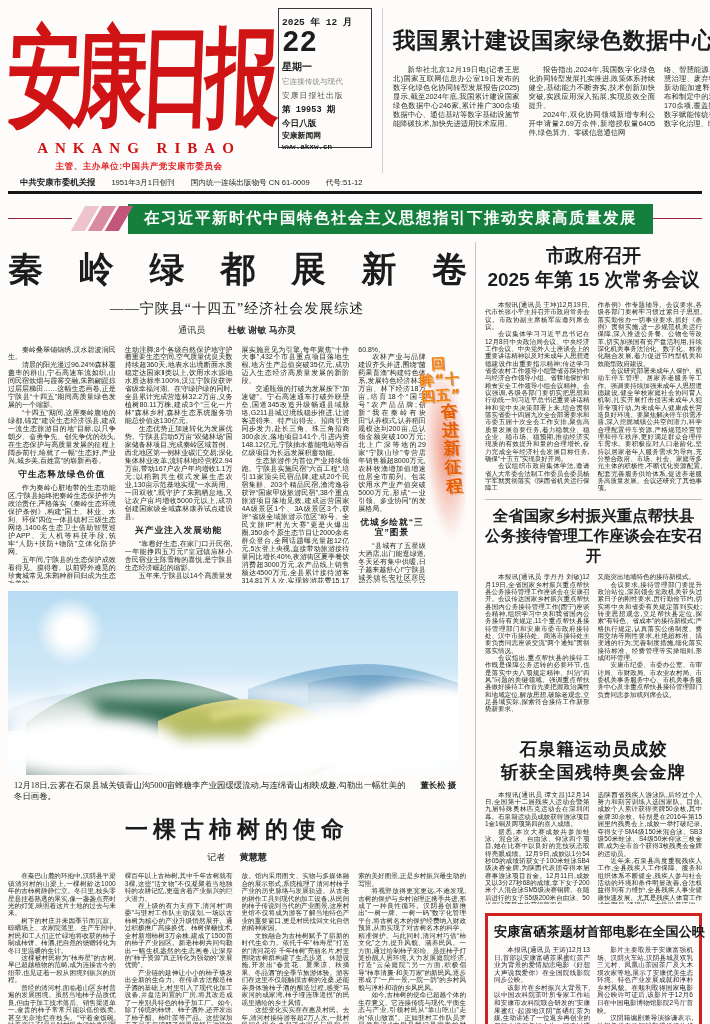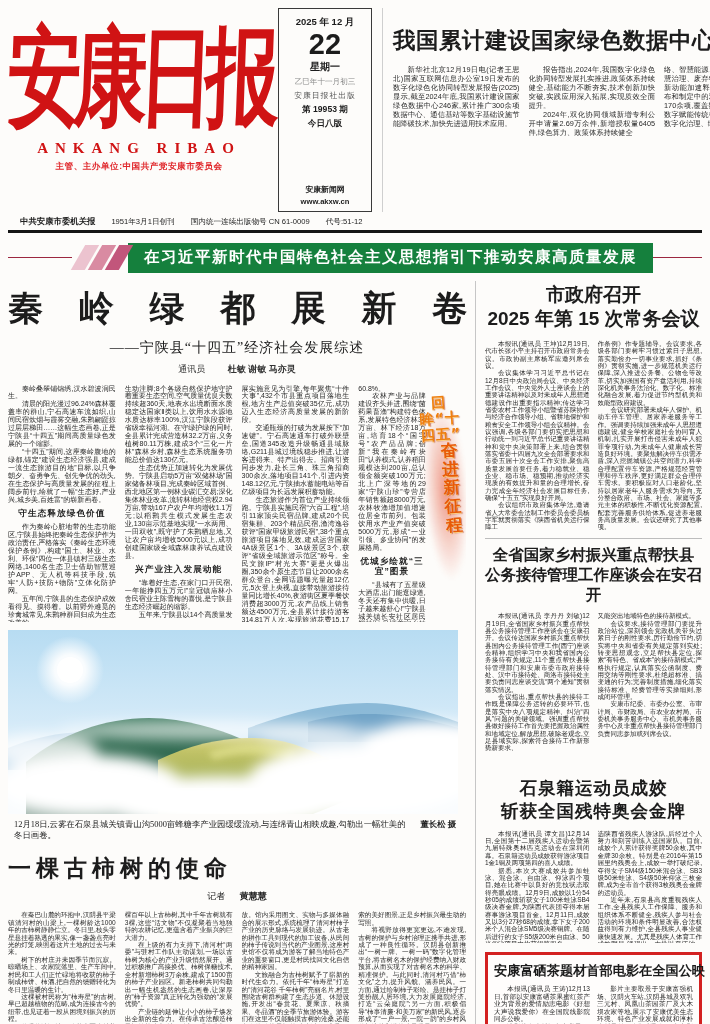--- a/index.html
+++ b/index.html
@@ -9,21 +9,21 @@
 
   
   .masthead{display:flex;align-items:stretch;}
   .logo-block{width:262px;flex:none;text-align:center;padding-top:2px;}
   .calligraphy{font-family:"DejaVu Serif","Liberation Serif",serif;font-weight:bold;color:#d01314;
     font-size:74px;line-height:1.0;letter-spacing:-8px;transform:scaleY(1.45) skewX(-3deg);transform-origin:center 40%;
     white-space:nowrap;margin-top:26px;}
   .pinyin{color:#d01314;font-family:"Liberation Serif",serif;font-weight:bold;font-size:15px;letter-spacing:7px;margin-top:30px;}
   .organizer{color:#e0272b;font-size:8.6px;font-weight:bold;margin-top:4px;letter-spacing:.5px;}
   .datebox{width:94px;flex:none;border:1.5px solid #3a3a3a;margin-left:8px;padding:7px 3px 5px;
-    display:flex;flex-direction:column;align-items:center;text-align:center;height:204px;}
+    display:flex;flex-direction:column;align-items:flex-start;text-align:center;height:140px;font-family:Liberation Mono, monospace;}
   .db-ym{font-size:9.5px;font-weight:bold;}
   .db-day{font-size:29px;font-weight:bold;line-height:1.05;}
   .db-week{font-size:10px;font-weight:bold;margin-top:1px;}
   .db-lunar{font-size:7.6px;color:#8a8a8a;margin-top:3px;}
   .db-pub{font-size:7.8px;color:#555;margin-top:3px;letter-spacing:1px;}
   .db-issue{font-size:8.6px;font-weight:bold;margin-top:3px;}
   .db-pages{font-size:8.6px;font-weight:bold;margin-top:2px;}
   .db-spacer{flex:1;}
   .db-site{font-size:7.8px;font-weight:bold;}
   .db-url{font-size:7.6px;font-weight:bold;margin-top:2px;}
@@ -77,21 +77,21 @@
 
   
   .photo-wrap{margin-top:8px;}
   .photo-wrap svg{display:block;}
   .caption-row{display:flex;align-items:flex-start;margin-top:5px;
     font-family:"Liberation Serif","DejaVu Serif",serif;font-size:8.4px;color:#222;}
   .caption-text{flex:1;line-height:1.35;padding-left:6px;}
   .caption-credit{flex:none;font-weight:bold;margin-left:14px;padding-right:10px;white-space:nowrap;}
 
   
-  .story-title{font-size:23px;font-weight:900;letter-spacing:5px;margin-top:12px;}
+  .story-title{font-size:23px;font-weight:900;text-align:center;letter-spacing:5px;margin-top:12px;}
   .story-by{font-size:9px;text-align:center;margin-top:6px;}
   .story-by b{margin-left:12px;font-family:Liberation Serif, serif;}
   .story-cols{margin-top:8px;height:178px;font-size:6.6px;line-height:1.13;color:#2a2a2a;}
 
   
   .r-head{font-weight:900;text-align:center;line-height:1.3;}
   .art1 .r-head{font-size:19px;margin-top:2px;}
   .art1 .cols{margin-top:8px;height:191px;font-size:6.5px;line-height:1.13;color:#262626;gap:8px;}
   .divider{border-top:1px solid #bdbdbd;margin:7px 0 6px;}
   .art2 .r-head{font-size:15.5px;}
@@ -111,38 +111,38 @@
     <div class="logo-block">
       <div class="calligraphy">安康日报</div>
       <div class="pinyin">ANKANG RIBAO</div>
       <div class="organizer">主管、主办单位:中国共产党安康市委员会</div>
     </div>
 
     <div class="datebox">
       <div class="db-ym">2025 年 12 月</div>
       <div class="db-day">22</div>
       <div class="db-week">星期一</div>
-      <div class="db-lunar">乙巳年十一月初三</div>
+      <div class="db-lunar">它连接传统与现代</div>
       <div class="db-pub">安康日报社出版</div>
       <div class="db-issue">第 19953 期</div>
       <div class="db-pages">今日八版</div>
       <div class="db-spacer"></div>
       <div class="db-site">安康新闻网</div>
       <div class="db-url">www.akxw.cn</div>
     </div>
 
     <div class="top-article">
       <div class="top-headline">我国累计建设国家绿色数据中心 246 家</div>
       <div class="cols">
         <div class="col">
             <p class="para">新华社北京12月19日电(记者王思北)国家互联网信息办公室19日发布的数字化绿色化协同转型发展报告(2025)显示,截至2024年底,我国累计建设国家绿色数据中心246家,累计推广300余项数据中心、通信基站等数字基础设施节能降碳技术,加快先进适用技术应用。</p>
           </div>
         <div class="col">
             <p class="para">报告指出,2024年,我国数字化绿色化协同转型发展扎实推进,政策体系持续健全,基础能力不断夯实,技术创新加快突破,实践应用深入拓展,实现质效全面提升。</p>
-            <p class="para">2024年,双化协同领域新增专利公开申请量2.69万余件,新增授权量6405件,绿色算力、政策体系持续健全</p>
+            <p class="para">2024年,双化协同领域新增专利公开申请量2.69万余件,新增授权量6405件,绿色算力、零碳信息通信网</p>
           </div>
         <div class="col">
             <p class="para cont">络、智慧能源、绿色智造、生态环境智慧治理、废弃物智能回收利用等领域创新动能加速释放。截至2024年底,已发布和制定中的双化协同相关国家标准达170余项,覆盖数字产业绿色低碳发展、数字赋能传统行业转型升级、生态环境数字化治理、绿色智慧城市建设四类。</p>
           </div>
       </div>
     </div>
   </div>
 
   <div class="press-line">
     <span class="press-name">中共安康市委机关报</span>

